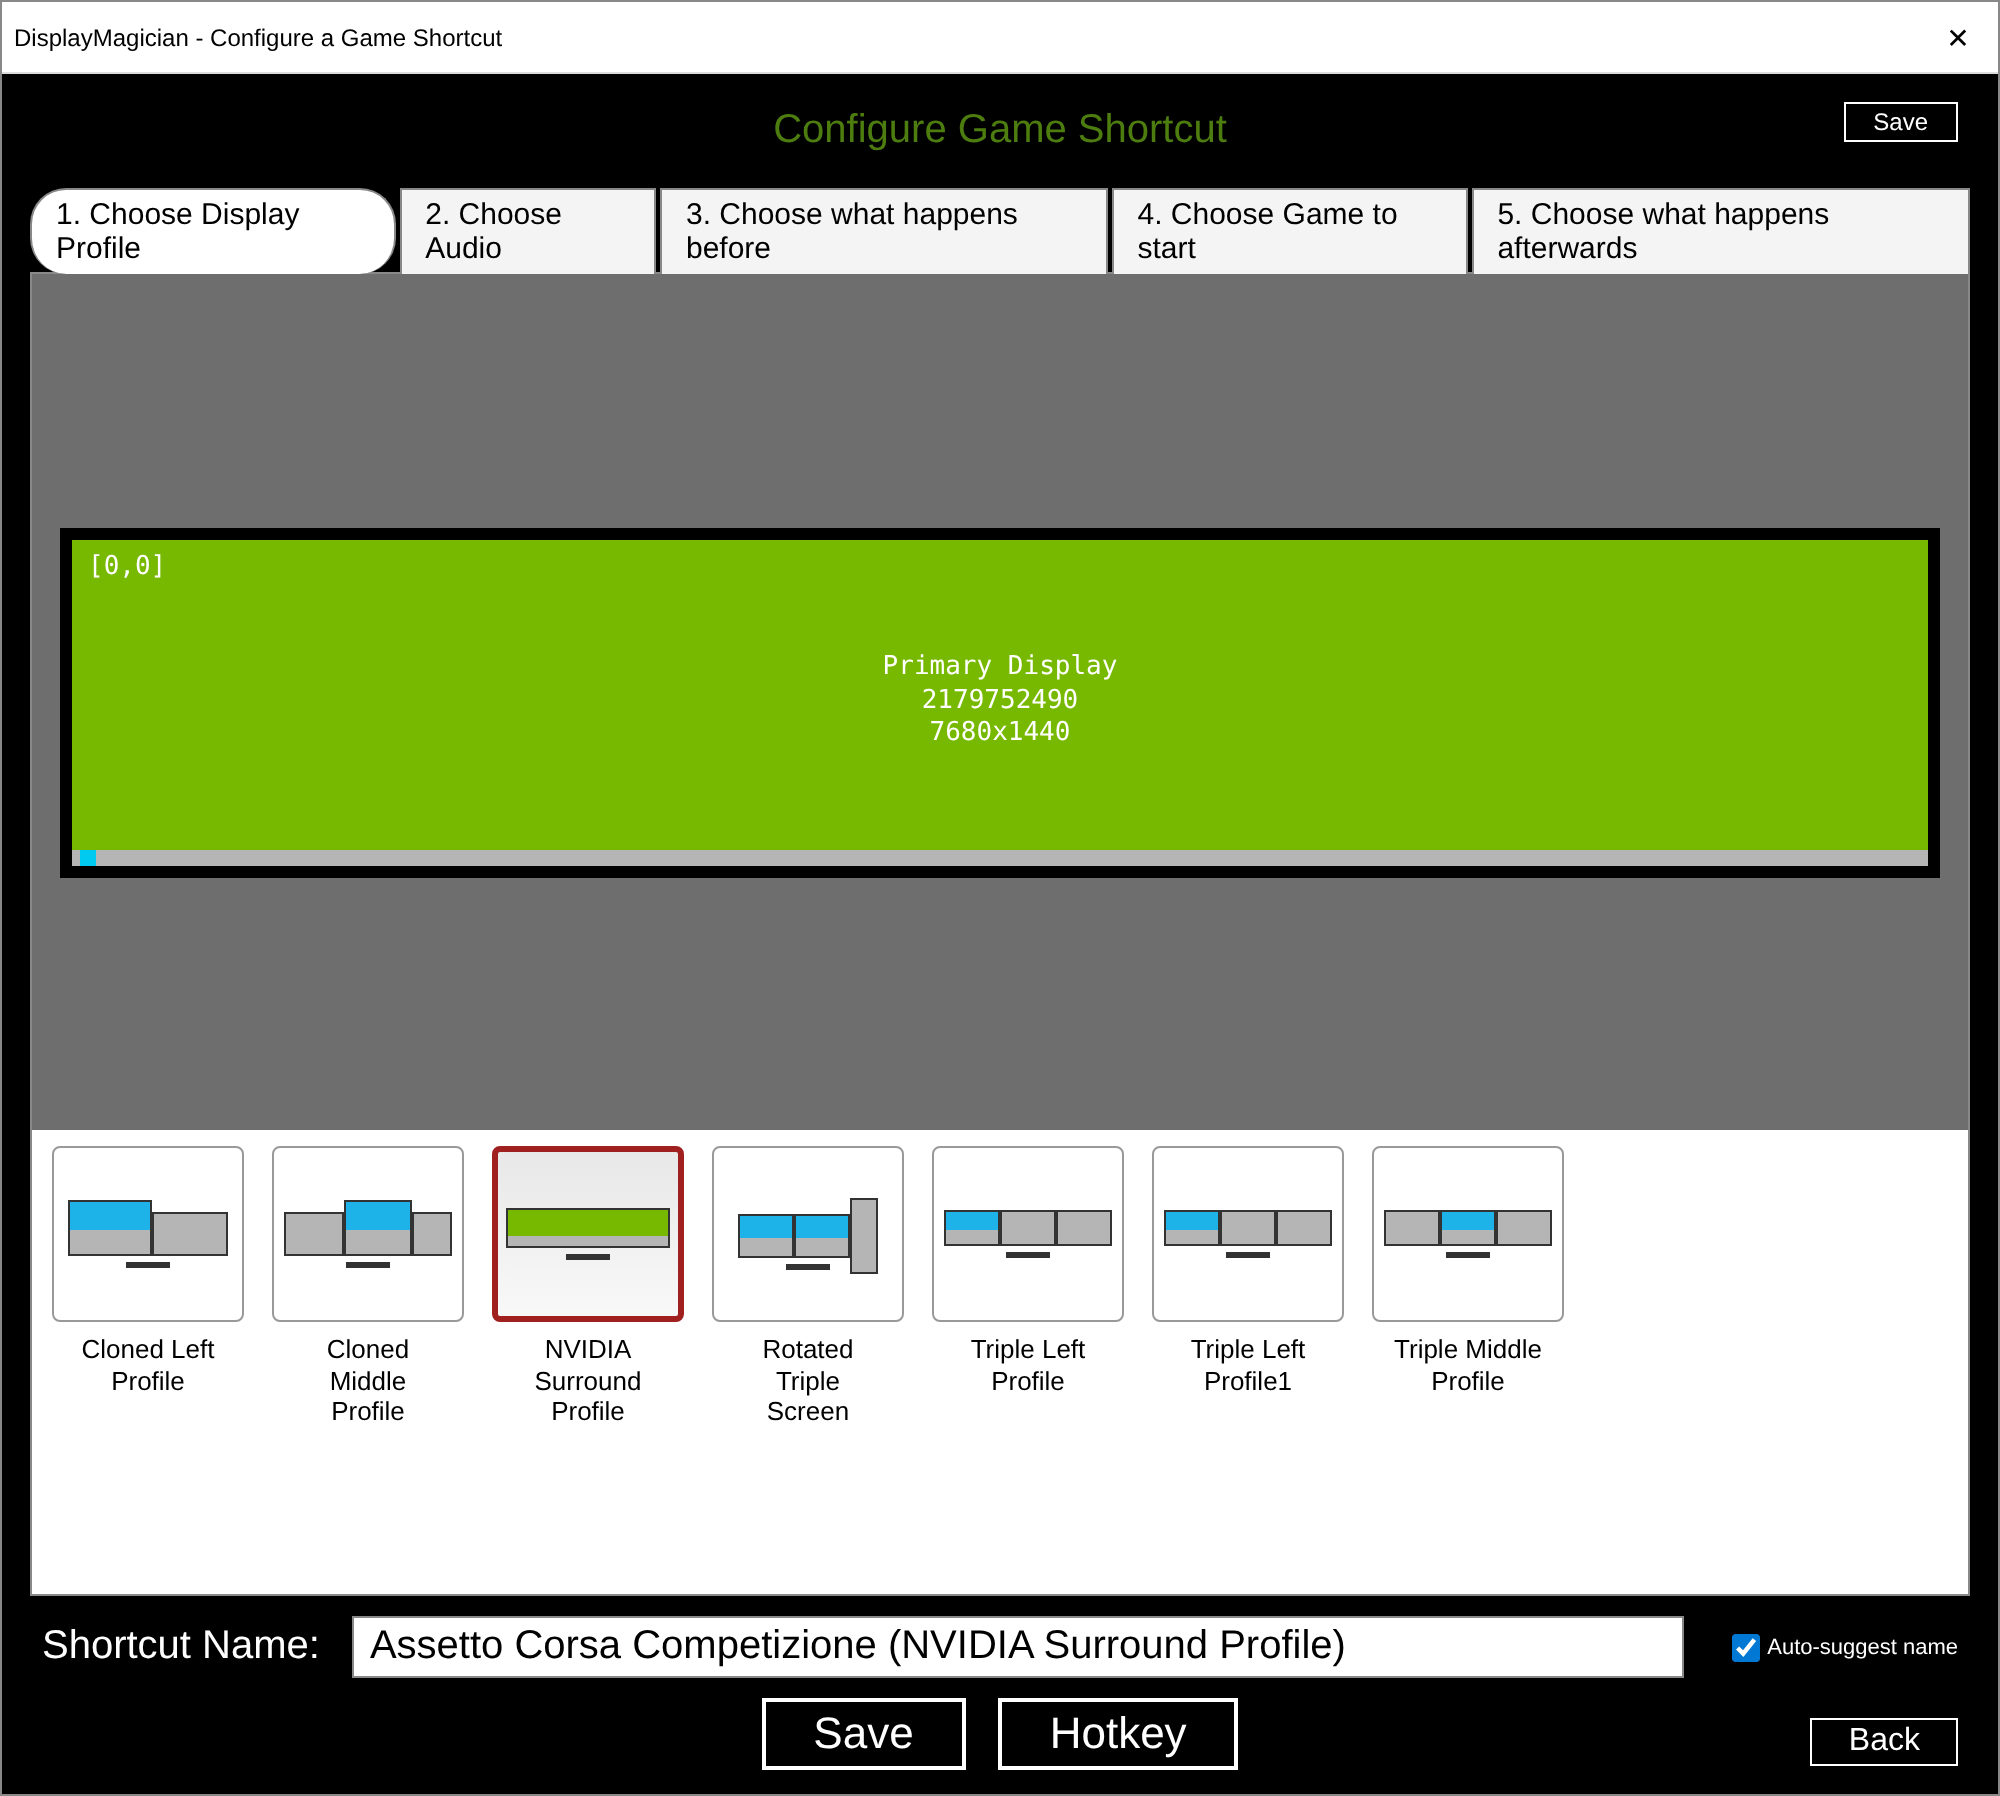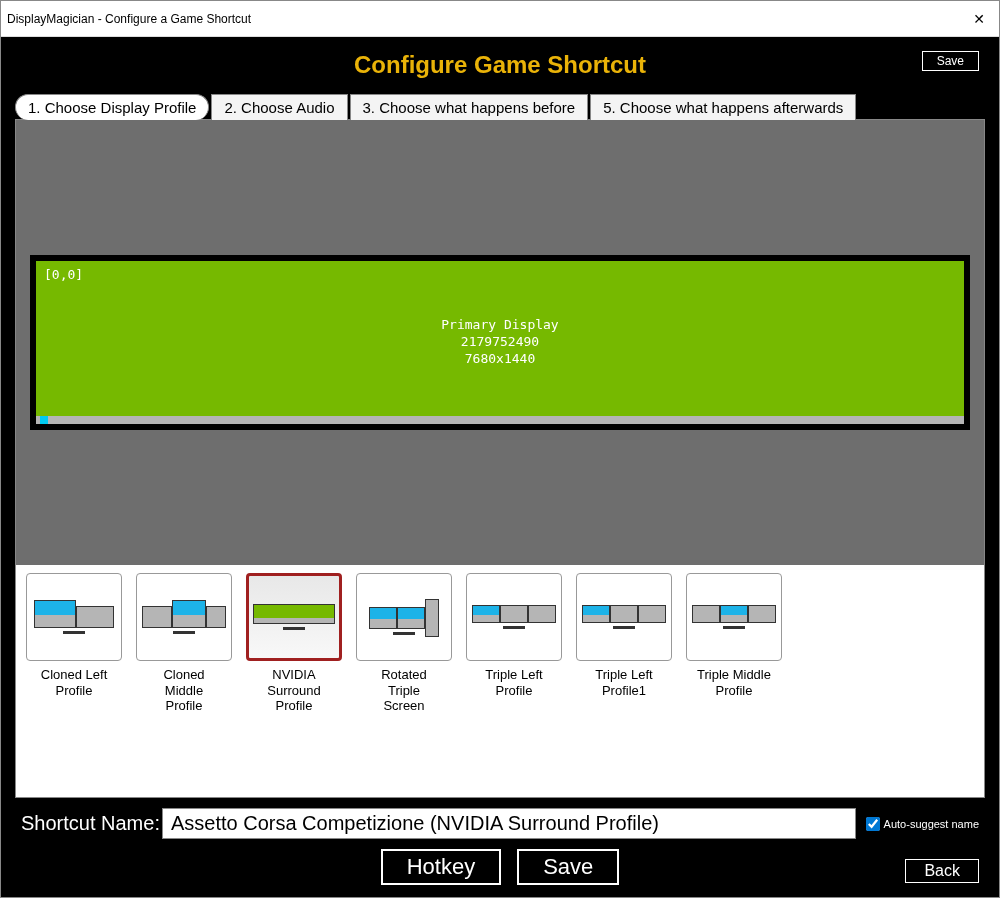--- a/index.html
+++ b/index.html
@@ -45,23 +45,23 @@
     position: relative;
   }
   .header-row {
     display: flex;
     align-items: center;
     justify-content: center;
     position: relative;
     height: 56px;
   }
   .page-title {
-    color: #eab308;
-    font-size: 24px;
-    font-weight: 700;
+    color: #4d7c0f;
+    font-size: 20px;
+    font-weight: 400;
   }
   .help-btn {
     position: absolute;
     right: 20px;
     top: 14px;
     background: #000;
     color: #fff;
     border: 1px solid #fff;
     font-size: 12px;
     padding: 2px 14px;
@@ -192,21 +192,21 @@
   .stand { width: 22px; height: 3px; background: #333; margin-top: 3px; }
 
   
   .bottom-bar {
     background: #000;
     padding: 10px 20px 12px 20px;
   }
   .name-row {
     display: flex;
     align-items: center;
-    gap: 2px;
+    gap: 16px;
   }
   .name-label {
     color: #fff;
     font-size: 20px;
     white-space: nowrap;
   }
   .name-input {
     flex: 1;
     font-size: 20px;
     padding: 3px 8px;
@@ -265,20 +265,21 @@
 
     <div class="header-row">
       <div class="page-title">Configure Game Shortcut</div>
       <button class="help-btn">Save</button>
     </div>
 
     <div class="tabs" id="tabs">
         <div class="tab active">1. Choose Display Profile</div>
         <div class="tab">2. Choose Audio</div>
         <div class="tab">3. Choose what happens before</div>
+        <div class="tab">4. Choose Game to start</div>
         <div class="tab">5. Choose what happens afterwards</div>
       </div>
 
     <div class="tab-body">
 
       <div class="preview-area">
         <div class="monitor-frame">
           <div class="monitor-screen">
             <div class="monitor-coord">[0,0]</div>
             <div>Primary Display</div>
@@ -414,20 +415,20 @@
     <div class="bottom-bar">
       <div class="name-row">
         <span class="name-label">Shortcut Name:</span>
         <input class="name-input" type="text" value="Assetto Corsa Competizione (NVIDIA Surround Profile)" style="">
         <label class="auto-row">
           <input type="checkbox" id="auto-cb" checked="" style="">
           <span>Auto-suggest name</span>
         </label>
       </div>
       <div class="btn-row">
+        <button class="big-btn">Save</button>
         <button class="big-btn">Hotkey</button>
-        <button class="big-btn">Save</button>
         <button class="back-btn">Back</button>
       </div>
     </div>
 
   </div>
 </div>
 
 </body></html>

